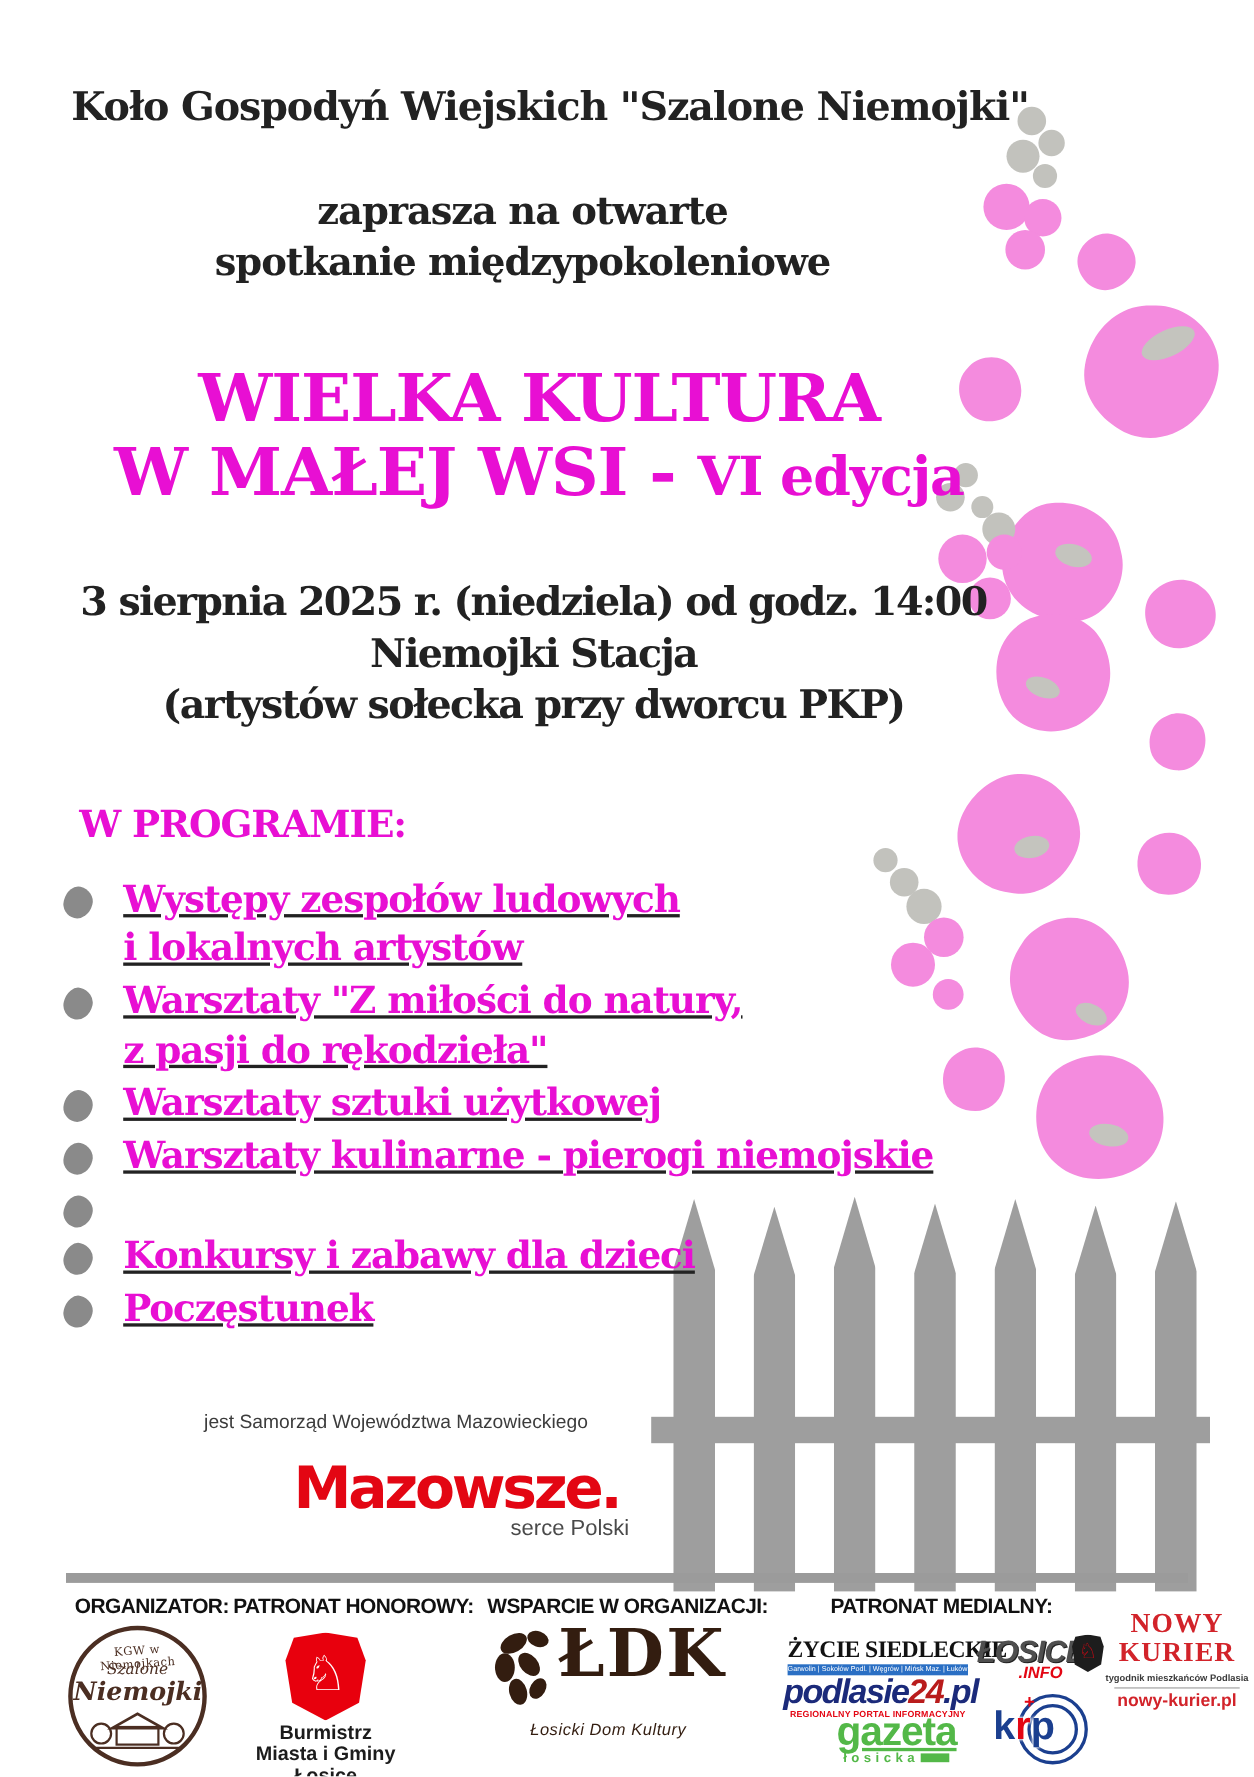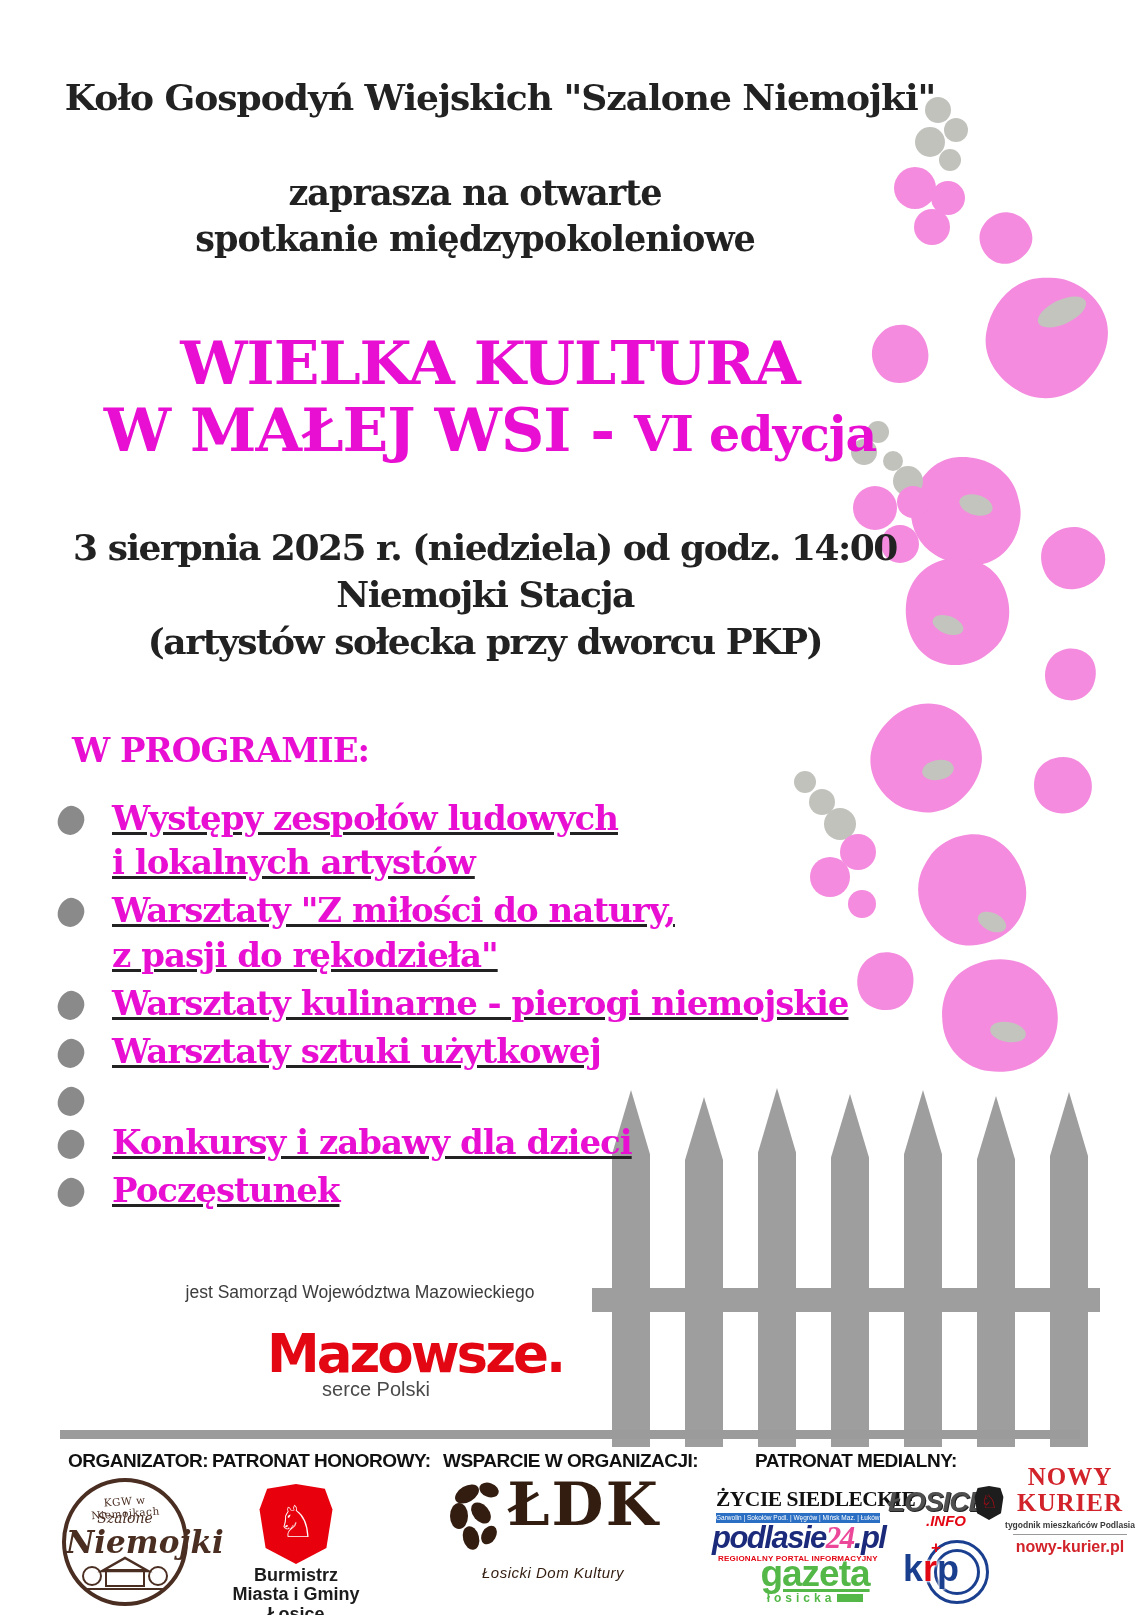--- a/index.html
+++ b/index.html
@@ -29,43 +29,43 @@
   .bullet{flex:0 0 26px;width:26px;height:29px;margin:10px 28px 0 0;background:#8a8a8a;
           border-radius:45% 55% 50% 50%/55% 45% 55% 45%;transform:rotate(14deg);}
   .program-text{color:#E80FD3;font-size:34px;font-weight:bold;line-height:1.3;letter-spacing:-1px;}
 
   
   .partner-text{position:absolute;top:1280px;left:115px;width:490px;text-align:center;
                 font-family:"Liberation Sans", sans-serif;font-size:17.5px;color:#3c3c3c;line-height:1.45;}
   .mazowsze{position:absolute;top:1326px;left:180px;width:470px;text-align:center;
             font-family:"DejaVu Sans", sans-serif;}
   .mazowsze-word{font-size:53px;font-weight:800;color:#E30613;letter-spacing:-3px;line-height:1.05;}
-  .mazowsze-sub{display:block;padding-right:78px;font-size:20px;color:#4a4a4a;
+  .mazowsze-sub{display:block;text-align:right;padding-right:78px;font-size:20px;color:#4a4a4a;
                 font-family:"Liberation Sans", sans-serif;margin-top:-4px;}
 
   
   .fence-picket{position:absolute;width:38px;background:#9E9E9E;
                 clip-path:polygon(50% 0,100% 18%,100% 100%,0 100%,0 18%);}
   .fence-rail{position:absolute;left:592px;top:1288px;width:508px;height:24px;background:#9E9E9E;}
   .gray-bar{position:absolute;left:60px;top:1430px;width:1020px;height:9px;background:#9b9b9b;}
   .flowers-svg{position:absolute;left:780px;top:80px;}
 
   
   .footer-heading{position:absolute;font-family:"Liberation Sans", sans-serif;
                   font-size:19px;font-weight:bold;color:#111;letter-spacing:-0.5px;white-space:nowrap;}
 
   
   .kgw-logo{position:absolute;left:62px;top:1478px;width:118px;height:120px;border:4px solid #4b2e22;
             border-radius:50%;color:#4b2e22;font-family:"DejaVu Serif", serif;}
   .kgw-arc{position:absolute;top:13px;left:4px;width:110px;text-align:center;font-size:10.5px;
            transform:rotate(-4deg);letter-spacing:0.5px;}
   .kgw-script1{position:absolute;top:28px;left:0;width:118px;text-align:center;
                font-style:italic;font-size:14px;}
-  .kgw-script2{position:absolute;top:42px;left:0;width:118px;text-align:left;
-               font-style:italic;font-size:31px;font-weight:bold;}
+  .kgw-script2{position:absolute;top:42px;left:0;width:118px;text-align:right;
+               font-style:italic;font-size:23px;font-weight:bold;}
   .kgw-house{position:absolute;left:14px;top:72px;}
 
   
   .shield{position:absolute;left:258px;top:1484px;width:76px;height:80px;background:#E8000D;
           clip-path:polygon(50% 100%,10% 80%,2% 32%,12% 6%,50% 0,88% 6%,98% 32%,90% 80%);}
   .knight-white{position:absolute;width:100%;top:12px;text-align:center;}
   .knight-white::before{content:"♘";color:#fff;font-size:44px;font-family:"DejaVu Sans", sans-serif;}
   .honorary-caption{position:absolute;left:210px;top:1566px;width:172px;text-align:center;
                     font-family:"Liberation Sans", sans-serif;font-size:18px;font-weight:600;
                     line-height:1.08;color:#1c1c1c;}
@@ -81,21 +81,21 @@
   
   .zycie{position:absolute;left:716px;top:1487px;width:164px;text-align:center;}
   .zycie-title{font-family:"Liberation Serif", serif;font-weight:bold;font-size:21.5px;color:#111;
                white-space:nowrap;letter-spacing:-0.5px;}
   .zycie-bar{margin-top:1px;background:#2A6FC4;height:10px;color:#fff;font-size:6.5px;line-height:10px;
              font-family:"Liberation Sans", sans-serif;overflow:hidden;white-space:nowrap;}
   .podlasie{position:absolute;left:712px;top:1522px;width:172px;text-align:center;
             font-family:"Liberation Sans", sans-serif;}
   .podlasie-main{font-size:31px;font-weight:bold;font-style:italic;letter-spacing:-1.5px;line-height:1;}
   .podlasie-main .n{color:#1B2A7A;}
-  .podlasie-main .num{color:#ec4899;font-family:Liberation Serif, serif;}
+  .podlasie-main .num{color:#b91c1c;}
   .podlasie-sub{font-size:8px;color:#E30613;font-weight:bold;margin-top:1px;letter-spacing:0.2px;}
   .gazeta{position:absolute;left:745px;top:1556px;width:140px;font-family:"Liberation Sans", sans-serif;
           color:#53B848;text-align:center;}
   .gazeta-main{font-size:37px;font-weight:bold;letter-spacing:-1px;line-height:0.95;
                text-decoration:underline;text-decoration-thickness:3px;text-underline-offset:3px;}
   .gazeta-sub{font-size:12px;font-weight:bold;letter-spacing:4px;margin-top:0;}
   .gazeta-sub .bar{display:inline-block;width:26px;height:8px;background:#53B848;margin-left:2px;}
   .losice{position:absolute;left:888px;top:1486px;width:112px;height:56px;
           font-family:"Liberation Sans", sans-serif;}
   .losice-name{font-size:28px;font-weight:900;font-style:italic;color:#4F4F4F;letter-spacing:-1px;
@@ -220,25 +220,25 @@
     </div>
     <div class="program-item">
       <span class="bullet"></span>
       <div class="program-text">
         <div>Warsztaty "Z miłości do natury,</div>
         <div>z pasji do rękodzieła"</div>
       </div>
     </div>
     <div class="program-item">
       <span class="bullet"></span>
+      <div class="program-text">Warsztaty sztuki użytkowej</div>
+    </div>
+    <div class="program-item">
+      <span class="bullet"></span>
       <div class="program-text">Warsztaty kulinarne - pierogi niemojskie</div>
-    </div>
-    <div class="program-item">
-      <span class="bullet"></span>
-      <div class="program-text">Warsztaty sztuki użytkowej</div>
     </div>
     <div class="program-item">
       <span class="bullet"></span>
     </div>
     <div class="program-item">
       <span class="bullet"></span>
       <div class="program-text">Konkursy i zabawy dla dzieci</div>
     </div>
     <div class="program-item">
       <span class="bullet"></span>

